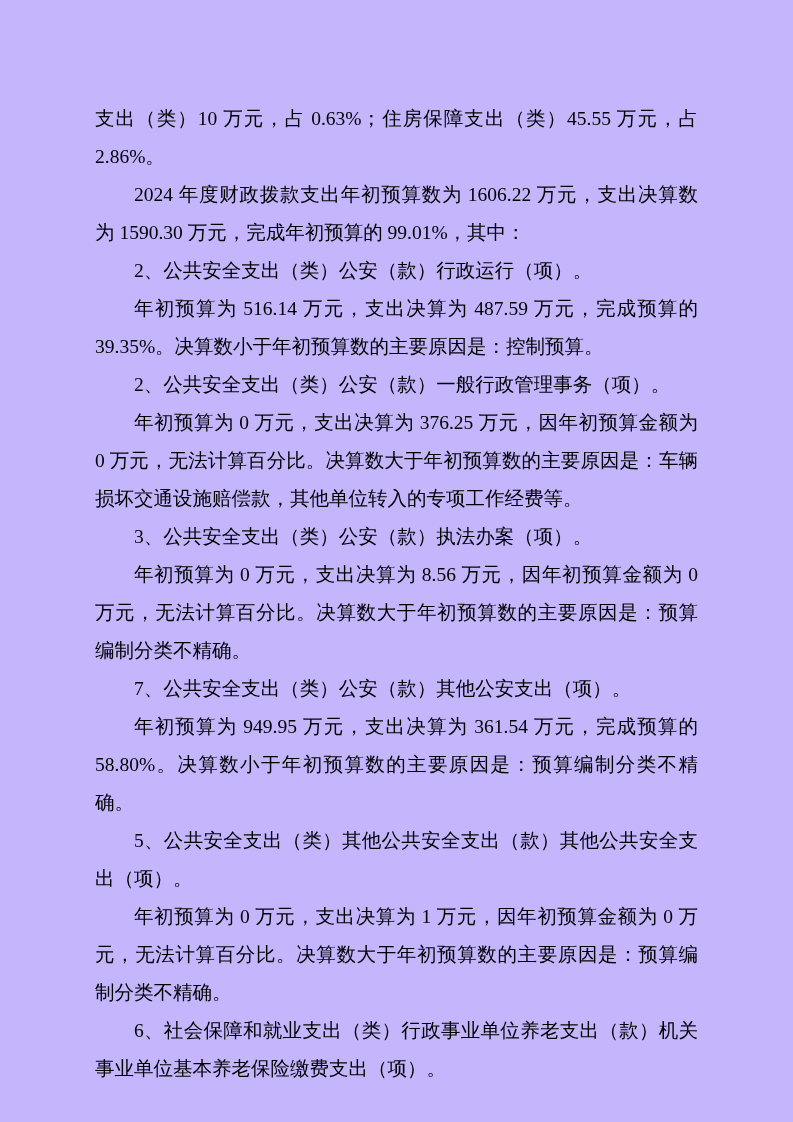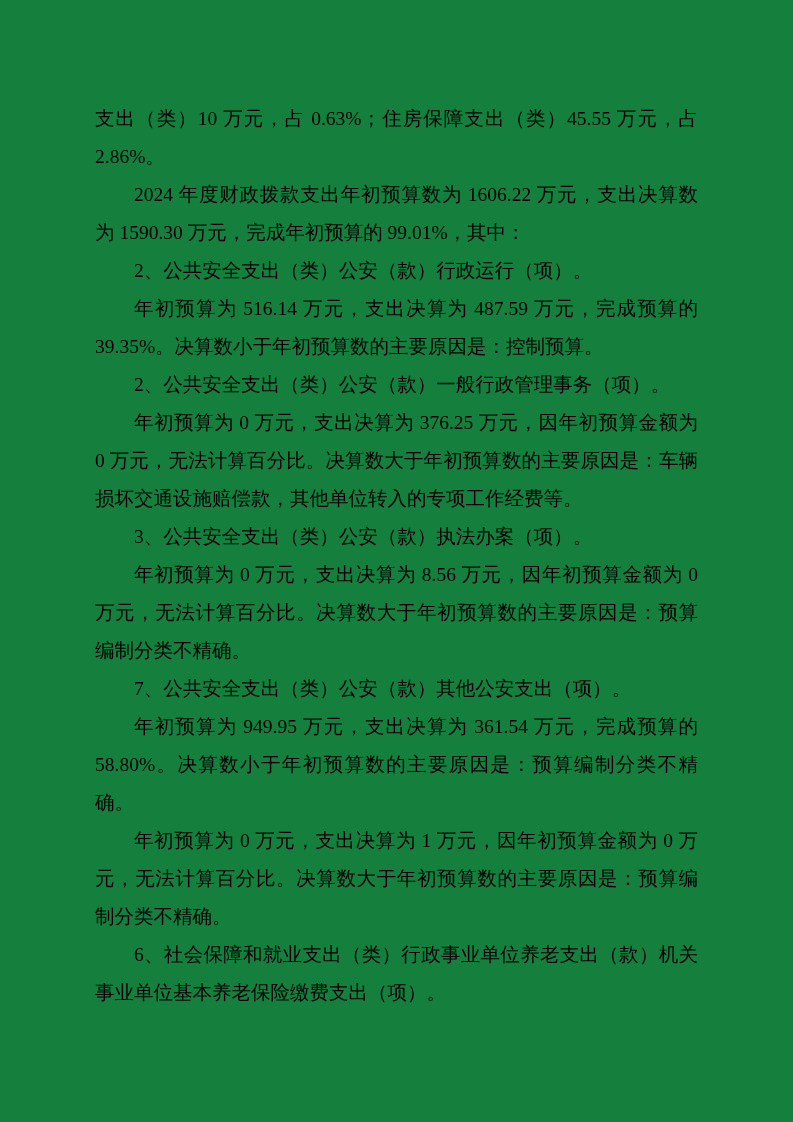--- a/index.html
+++ b/index.html
@@ -5,21 +5,21 @@
   html, body {
     margin: 0;
     padding: 0;
     background: #ffffff;
   }
   .page {
     position: relative;
     width: 793px;
     height: 1122px;
     box-sizing: border-box;
-    background: #15803d;
+    background: #c4b5fd;
     padding: 100px 95px 0 95px;
     overflow: hidden;
   }
   .doc-body {
     font-family: "Liberation Serif", "DejaVu Serif", serif;
     font-size: 19.5px;
     line-height: 38px;
     color: #000000;
   }
   .doc-body p {
@@ -44,16 +44,17 @@
     <p>支出（类）10 万元，占 0.63%；住房保障支出（类）45.55 万元，占 2.86%。</p>
     <p class="indent">2024 年度财政拨款支出年初预算数为 1606.22 万元，支出决算数为 1590.30 万元，完成年初预算的 99.01%，其中：</p>
     <p class="indent">2、公共安全支出（类）公安（款）行政运行（项）。</p>
     <p class="indent">年初预算为 516.14 万元，支出决算为 487.59 万元，完成预算的 39.35%。决算数小于年初预算数的主要原因是：控制预算。</p>
     <p class="indent">2、公共安全支出（类）公安（款）一般行政管理事务（项）。</p>
     <p class="indent">年初预算为 0 万元，支出决算为 376.25 万元，因年初预算金额为 0 万元，无法计算百分比。决算数大于年初预算数的主要原因是：车辆损坏交通设施赔偿款，其他单位转入的专项工作经费等。</p>
     <p class="indent">3、公共安全支出（类）公安（款）执法办案（项）。</p>
     <p class="indent">年初预算为 0 万元，支出决算为 8.56 万元，因年初预算金额为 0 万元，无法计算百分比。决算数大于年初预算数的主要原因是：预算编制分类不精确。</p>
     <p class="indent">7、公共安全支出（类）公安（款）其他公安支出（项）。</p>
     <p class="indent">年初预算为 949.95 万元，支出决算为 361.54 万元，完成预算的 58.80%。决算数小于年初预算数的主要原因是：预算编制分类不精确。</p>
+    <p class="indent">5、公共安全支出（类）其他公共安全支出（款）其他公共安全支出（项）。</p>
     <p class="indent">年初预算为 0 万元，支出决算为 1 万元，因年初预算金额为 0 万元，无法计算百分比。决算数大于年初预算数的主要原因是：预算编制分类不精确。</p>
     <p class="indent">6、社会保障和就业支出（类）行政事业单位养老支出（款）机关事业单位基本养老保险缴费支出（项）。</p>
   </div>
 </div>
 
 </body></html>

